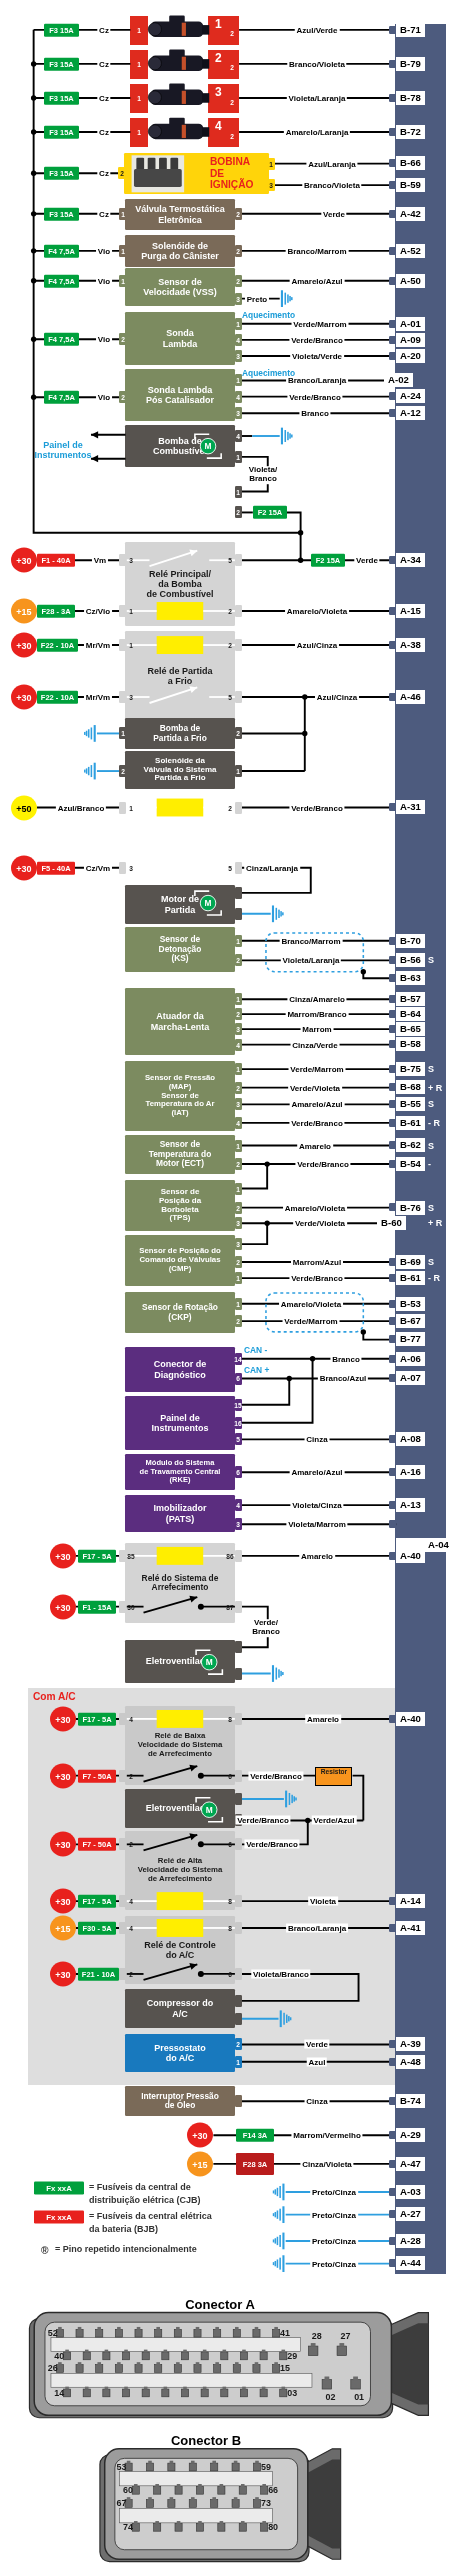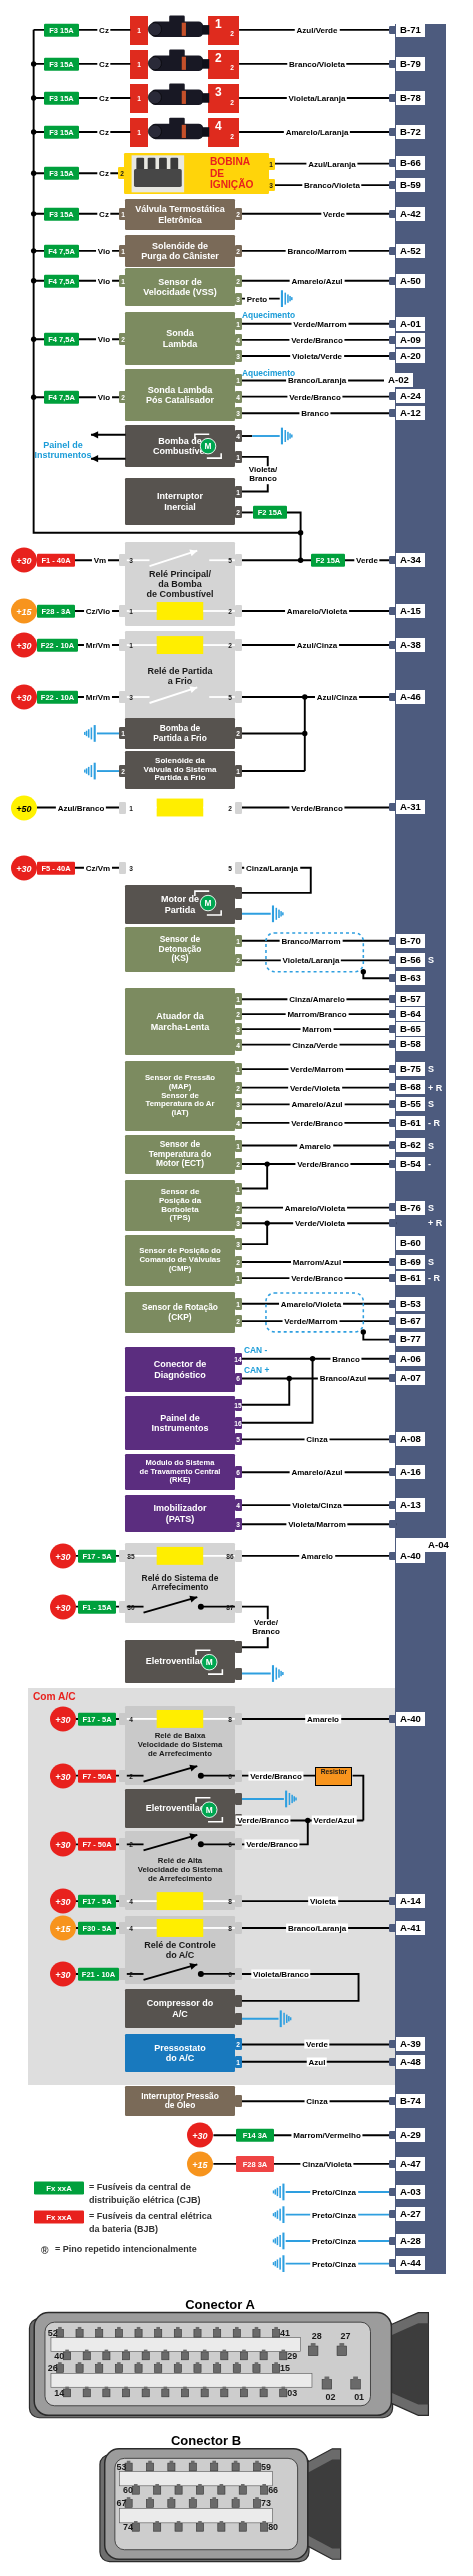--- a/index.html
+++ b/index.html
@@ -6,21 +6,21 @@
   body{font-family:"Liberation Sans",sans-serif;}
   #diagram{position:relative;width:474px;height:2576px;background:#fff;overflow:hidden;}
   .abs{position:absolute;}
   .comp{position:absolute;display:flex;align-items:center;justify-content:center;text-align:center;
         font-weight:bold;white-space:pre-line;line-height:1.12;z-index:1;border-radius:1.2px;}
   .tab{position:absolute;z-index:3;border-radius:1.2px;}
   .pinnum{position:absolute;z-index:4;font-weight:bold;font-size:6.6px;transform:translate(-50%,-50%);}
   .fuse{position:absolute;z-index:4;display:flex;align-items:center;justify-content:center;
         color:#fff;font-weight:bold;font-size:7.5px;border-radius:1.2px;transform:translate(0,-50%);}
   .pwr{position:absolute;z-index:4;width:26px;height:25px;border-radius:50%;display:flex;align-items:center;
-       justify-content:center;font-weight:bold;font-size:9px;transform:translate(-50%,-50%);font-style:italic;}
+       justify-content:center;font-weight:bold;font-size:9px;transform:translate(-50%,-50%);}
   .wlabel{position:absolute;z-index:4;background:#fff;padding:0 1.8px;font-weight:bold;font-size:8px;
           transform:translate(-50%,-50%);white-space:nowrap;}
   .wlabel2{position:absolute;z-index:4;background:#fff;padding:0 1.2px;font-weight:bold;font-size:8px;
           transform:translate(-50%,-50%);white-space:pre-line;text-align:center;line-height:1.1;}
   .slabel{position:absolute;z-index:4;font-weight:bold;font-size:8.4px;white-space:nowrap;transform:translate(0,-50%);}
   .ecupin{position:absolute;z-index:4;width:29px;height:13.7px;background:#fff;color:#000;display:flex;
           align-items:center;justify-content:center;font-weight:bold;font-size:9.6px;}
   .ecusuf{position:absolute;z-index:4;color:#fff;font-weight:bold;font-size:9px;transform:translate(0,-50%);white-space:nowrap;}
   svg{position:absolute;left:0;top:0;z-index:2;}
   .title{position:absolute;z-index:4;font-weight:bold;font-size:13px;color:#000;transform:translate(-50%,-50%);}
@@ -568,22 +568,20 @@
     <div class="tab" style="left: 235px; top: 391px; width: 7.2px; height: 12px; background: rgb(124, 139, 96);"></div>
     <div class="pinnum" style="left: 238px; top: 397px; color: rgb(255, 255, 255);">4</div>
     <div class="tab" style="left: 235px; top: 407px; width: 7.2px; height: 12px; background: rgb(124, 139, 96);"></div>
     <div class="pinnum" style="left: 238px; top: 413px; color: rgb(255, 255, 255);">3</div>
     <div class="comp" style="left: 125px; top: 425px; width: 110px; height: 42px; background: rgb(87, 83, 79); color: rgb(255, 255, 255); font-size: 9px;">Bomba de
 Combustível</div>
     <div class="tab" style="left: 235px; top: 430px; width: 7.2px; height: 12px; background: rgb(87, 83, 79);"></div>
     <div class="pinnum" style="left: 238px; top: 436px; color: rgb(255, 255, 255);">4</div>
     <div class="tab" style="left: 235px; top: 451px; width: 7.2px; height: 12px; background: rgb(87, 83, 79);"></div>
     <div class="pinnum" style="left: 238px; top: 457px; color: rgb(255, 255, 255);">1</div>
-    <div class="comp" style="left: 125px; top: 478px; width: 110px; height: 47px; background: rgb(87, 83, 79); color: rgb(255, 255, 255); font-size: 9px;">Interruptor
-Inercial</div>
     <div class="tab" style="left: 235px; top: 486px; width: 7.2px; height: 12px; background: rgb(87, 83, 79);"></div>
     <div class="pinnum" style="left: 238px; top: 492px; color: rgb(255, 255, 255);">1</div>
     <div class="tab" style="left: 235px; top: 506px; width: 7.2px; height: 12px; background: rgb(87, 83, 79);"></div>
     <div class="pinnum" style="left: 238px; top: 512px; color: rgb(255, 255, 255);">2</div>
     <div class="comp" style="left: 125px; top: 542px; width: 110px; height: 84px; background: rgb(212, 212, 212); color: rgb(26, 26, 26); font-size: 9px;">Relé Principal/
 da Bomba
 de Combustível</div>
     <div class="tab" style="left: 119px; top: 554px; width: 7.2px; height: 12px; background: rgb(212, 212, 212);"></div>
     <div class="pinnum" style="left: 131px; top: 560px; color: rgb(26, 26, 26);">3</div>
     <div class="tab" style="left: 235px; top: 554px; width: 7.2px; height: 12px; background: rgb(212, 212, 212);"></div>
@@ -823,21 +821,21 @@
     <div class="fuse" style="left: 37px; top: 868px; width: 38px; height: 12.5px; background: rgb(232, 33, 29);">F5 - 40A</div>
     <div class="fuse" style="left: 78px; top: 1556px; width: 38px; height: 12.5px; background: rgb(0, 160, 60);">F17 - 5A</div>
     <div class="fuse" style="left: 78px; top: 1607px; width: 38px; height: 12.5px; background: rgb(0, 160, 60);">F1 - 15A</div>
     <div class="fuse" style="left: 78px; top: 1719px; width: 38px; height: 12.5px; background: rgb(0, 160, 60);">F17 - 5A</div>
     <div class="fuse" style="left: 78px; top: 1776px; width: 38px; height: 12.5px; background: rgb(232, 33, 29);">F7 - 50A</div>
     <div class="fuse" style="left: 78px; top: 1844px; width: 38px; height: 12.5px; background: rgb(232, 33, 29);">F7 - 50A</div>
     <div class="fuse" style="left: 78px; top: 1901px; width: 38px; height: 12.5px; background: rgb(0, 160, 60);">F17 - 5A</div>
     <div class="fuse" style="left: 78px; top: 1928px; width: 38px; height: 12.5px; background: rgb(0, 160, 60);">F30 - 5A</div>
     <div class="fuse" style="left: 78px; top: 1974px; width: 41px; height: 12.5px; background: rgb(0, 160, 60);">F21 - 10A</div>
     <div class="fuse" style="left: 236px; top: 2135px; width: 38px; height: 12.5px; background: rgb(0, 160, 60);">F14  3A</div>
-    <div class="fuse" style="left: 236px; top: 2164px; width: 38px; height: 16px; background: #ef4444;">F28 3A</div>
+    <div class="fuse" style="left: 236px; top: 2164px; width: 38px; height: 22px; background: #b91c1c;">F28 3A</div>
     <div class="pwr" style="left: 24px; top: 560px; background: rgb(232, 33, 29); color: rgb(255, 255, 255);">+30</div>
     <div class="pwr" style="left: 24px; top: 611px; background: rgb(247, 148, 29); color: rgb(255, 255, 255);">+15</div>
     <div class="pwr" style="left: 24px; top: 645px; background: rgb(232, 33, 29); color: rgb(255, 255, 255);">+30</div>
     <div class="pwr" style="left: 24px; top: 697px; background: rgb(232, 33, 29); color: rgb(255, 255, 255);">+30</div>
     <div class="pwr" style="left: 24px; top: 808px; background: rgb(255, 242, 0); color: rgb(0, 0, 0);">+50</div>
     <div class="pwr" style="left: 24px; top: 868px; background: rgb(232, 33, 29); color: rgb(255, 255, 255);">+30</div>
     <div class="pwr" style="left: 63px; top: 1556px; background: rgb(232, 33, 29); color: rgb(255, 255, 255);">+30</div>
     <div class="pwr" style="left: 63px; top: 1607px; background: rgb(232, 33, 29); color: rgb(255, 255, 255);">+30</div>
     <div class="pwr" style="left: 63px; top: 1719px; background: rgb(232, 33, 29); color: rgb(255, 255, 255);">+30</div>
     <div class="pwr" style="left: 63px; top: 1776px; background: rgb(232, 33, 29); color: rgb(255, 255, 255);">+30</div>
@@ -1007,21 +1005,21 @@
     <div class="tab" style="left: 389px; top: 1141px; width: 7.2px; height: 8.4px; background: rgb(77, 91, 126); z-index: 2;"></div>
     <div class="ecupin" style="left: 396px; top: 1138px;">B-62</div>
     <div class="ecusuf" style="left: 428px; top: 1146px;">S</div>
     <div class="tab" style="left: 389px; top: 1160px; width: 7.2px; height: 8.4px; background: rgb(77, 91, 126); z-index: 2;"></div>
     <div class="ecupin" style="left: 396px; top: 1157px;">B-54</div>
     <div class="ecusuf" style="left: 428px; top: 1164px;">-</div>
     <div class="tab" style="left: 389px; top: 1203px; width: 7.2px; height: 8.4px; background: rgb(77, 91, 126); z-index: 2;"></div>
     <div class="ecupin" style="left: 396px; top: 1201px;">B-76</div>
     <div class="ecusuf" style="left: 428px; top: 1208px;">S</div>
     <div class="tab" style="left: 389px; top: 1219px; width: 7.2px; height: 8.4px; background: rgb(77, 91, 126); z-index: 2;"></div>
-    <div class="ecupin" style="left: 396px; top: 1216px; margin-top: 20px;">B-60</div>
+    <div class="ecupin" style="left: 377px; top: 1216px;">B-60</div>
     <div class="ecusuf" style="left: 428px; top: 1223px;">+ R</div>
     <div class="tab" style="left: 389px; top: 1258px; width: 7.2px; height: 8.4px; background: rgb(77, 91, 126); z-index: 2;"></div>
     <div class="ecupin" style="left: 396px; top: 1255px;">B-69</div>
     <div class="ecusuf" style="left: 428px; top: 1262px;">S</div>
     <div class="tab" style="left: 389px; top: 1274px; width: 7.2px; height: 8.4px; background: rgb(77, 91, 126); z-index: 2;"></div>
     <div class="ecupin" style="left: 396px; top: 1271px;">B-61</div>
     <div class="ecusuf" style="left: 428px; top: 1278px;">- R</div>
     <div class="tab" style="left: 389px; top: 1300px; width: 7.2px; height: 8.4px; background: rgb(77, 91, 126); z-index: 2;"></div>
     <div class="ecupin" style="left: 396px; top: 1297px;">B-53</div>
     <div class="tab" style="left: 389px; top: 1317px; width: 7.2px; height: 8.4px; background: rgb(77, 91, 126); z-index: 2;"></div>

